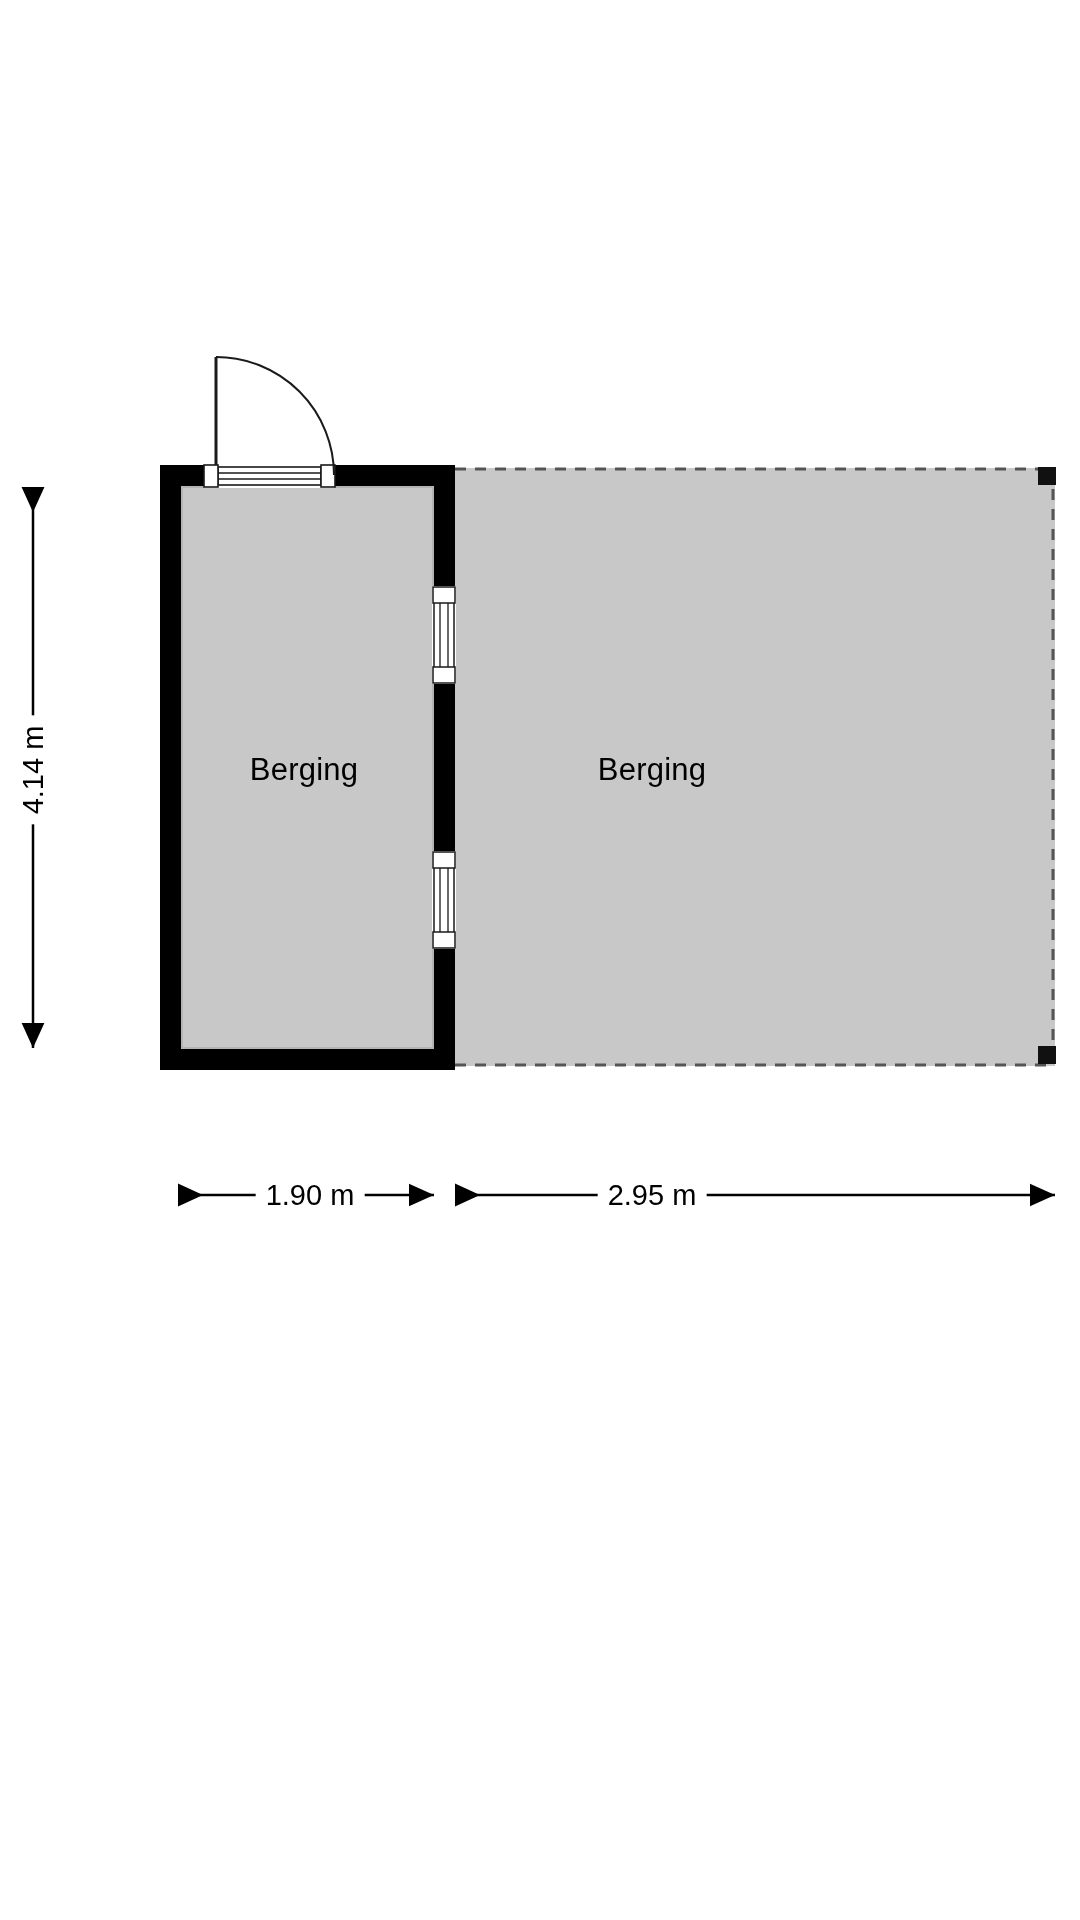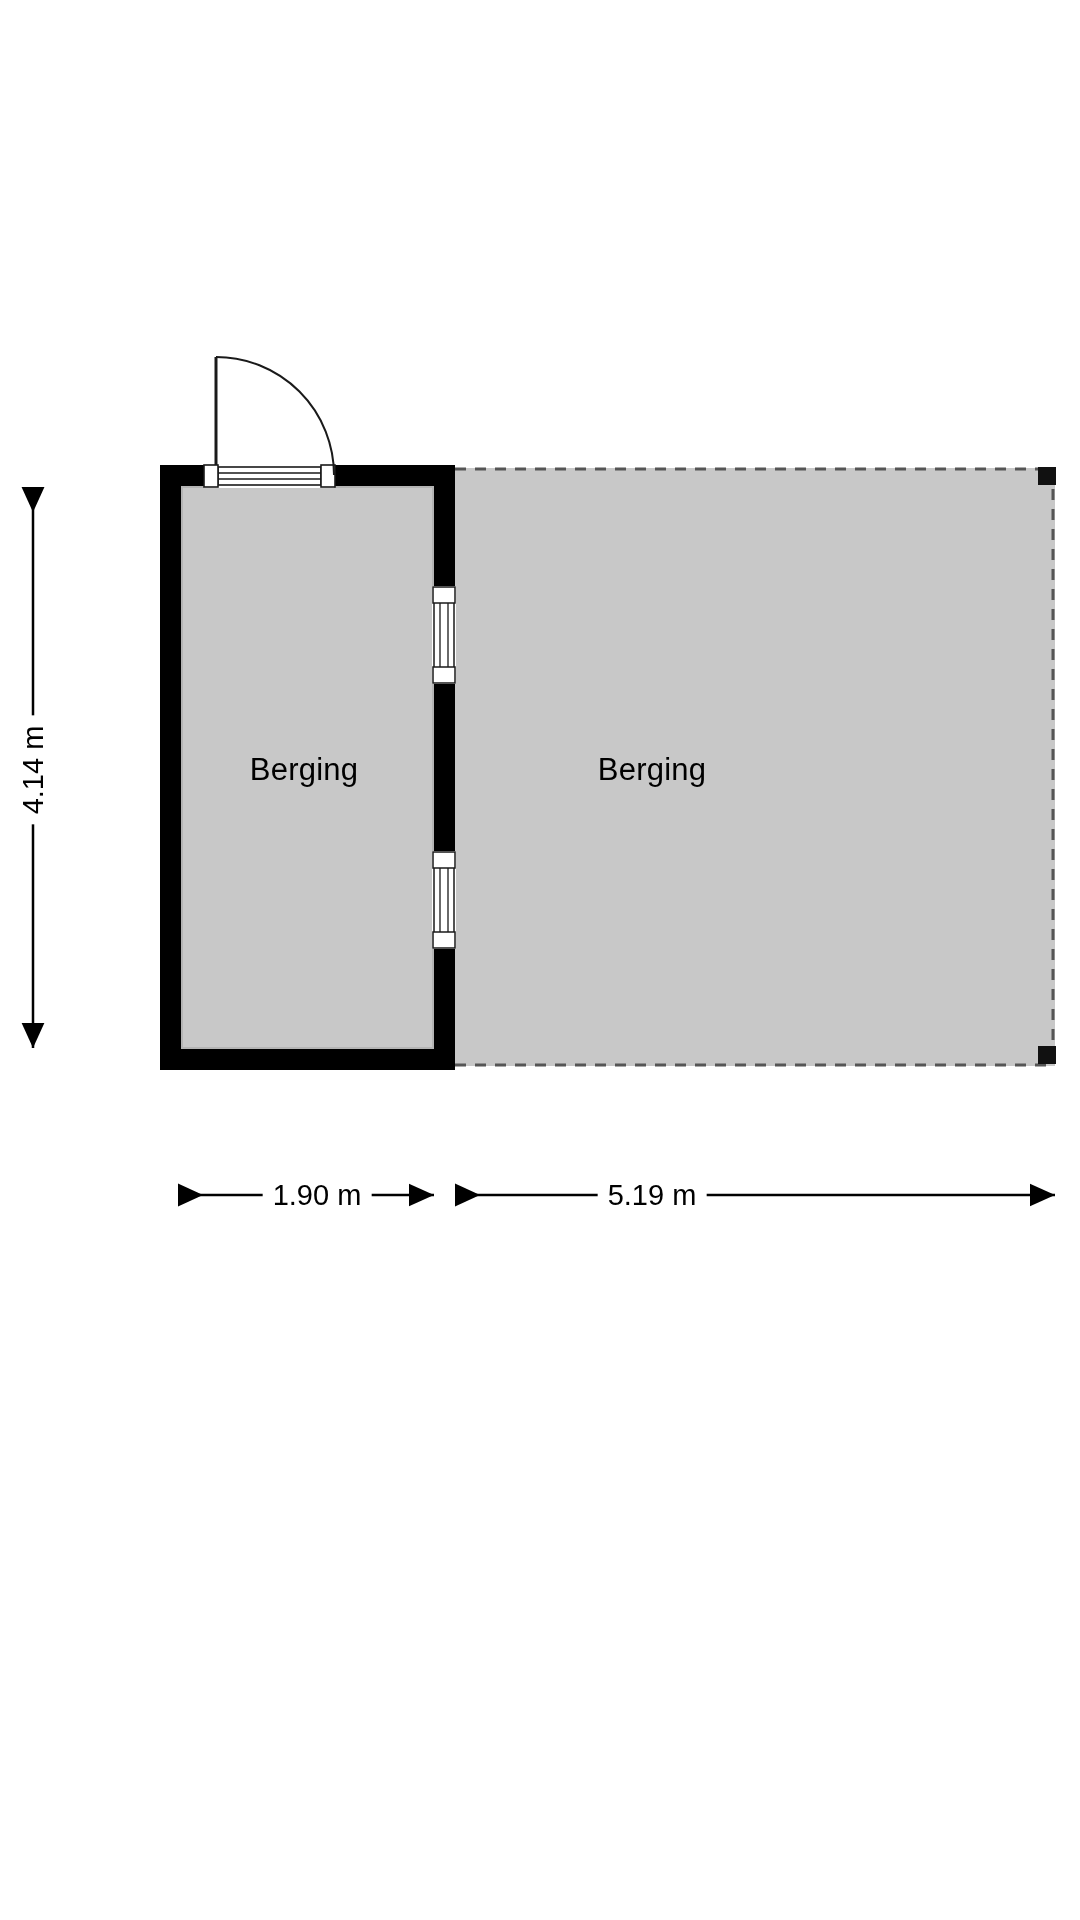--- a/index.html
+++ b/index.html
@@ -153,17 +153,17 @@
     </g>
 
   </svg>
 
   <div class="room-label" style="left:304px; top:770px;">Berging</div>
 
   <div class="room-label" style="left:652px; top:770px;">Berging</div>
 
   <div class="dim-label vert" style="left:33px; top:770px;">4.14 m</div>
 
-  <div class="dim-label horiz" style="left:317px; top:1195px;text-align:right;">1.90 m</div>
+  <div class="dim-label horiz" style="left:310px; top:1195px;text-align:right;">1.90 m</div>
 
-  <div class="dim-label horiz" style="left:652px; top:1195px;">5.19 m</div>
+  <div class="dim-label horiz" style="left:652px; top:1195px;">2.95 m</div>
 
 </div>
 
 </body></html>

